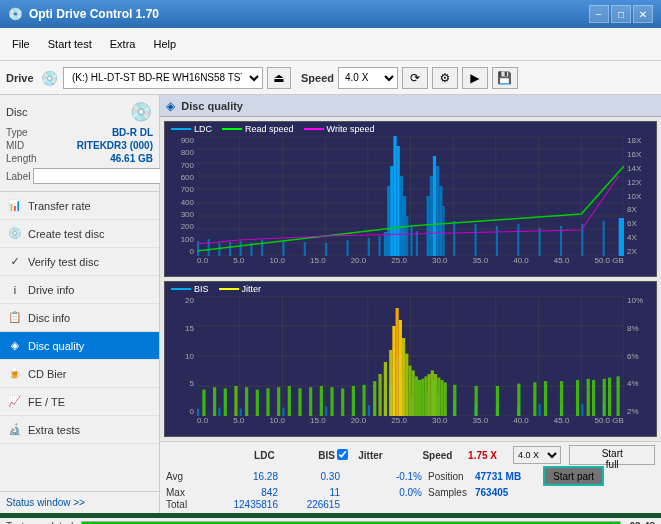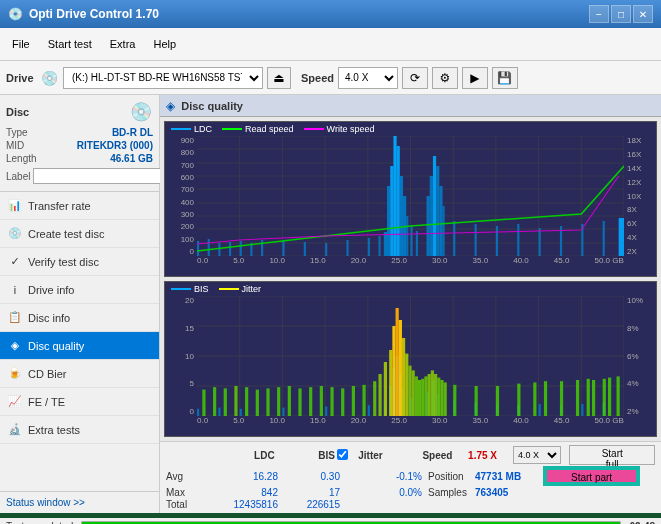--- a/index.html
+++ b/index.html
@@ -146,21 +146,21 @@
       padding: 6px;
       border-bottom: 1px solid #ccc;
     }
     .disc-panel-header {
       display: flex;
       align-items: center;
       justify-content: space-between;
       margin-bottom: 4px;
     }
     .disc-panel-title {
-      font-weight: bold;
+      font-weight: normal;
       font-size: 11px;
       color: #333;
     }
     .disc-info-row {
       display: flex;
       justify-content: space-between;
       align-items: center;
       margin-bottom: 2px;
       font-size: 10px;
     }
@@ -307,23 +307,23 @@
     }
     .start-full-btn {
       background: #f0f0f0;
       border: 1px solid #aaa;
       padding: 2px 24px;
       font-size: 10px;
       cursor: pointer;
       height: 20px;
     }
     .start-part-btn {
-      background: #ec4899;
-      border: 4px solid #14b8a6;
-      padding: 2px 24px;
+      background: #737373;
+      border: 2px solid #14b8a6;
+      padding: 2px 8px;
       font-size: 10px;
       cursor: pointer;
       height: 20px;
     }
 
     
     .status-bar {
       height: 22px;
       background: #f0f0f0;
       border-top: 5px solid #14532d;
@@ -767,21 +767,21 @@
         <div style="width:60px;text-align:right;font-size:10px;color:#0055cc;">0.30</div>
         <div style="width:80px;text-align:right;font-size:10px;color:#0055cc;">-0.1%</div>
         <div style="margin-left:4px;font-size:10px;color:#333;width:45px;">Position</div>
         <div style="font-size:10px;color:#0055cc;font-weight:bold;width:60px;">47731 MB</div>
         <button class="start-part-btn" style="margin-left:6px;">Start part</button>
       </div>
 
       <div style="display:flex;align-items:center;gap:2px;margin-bottom:1px;">
         <div style="width:42px;font-size:10px;color:#333;">Max</div>
         <div style="width:68px;text-align:right;font-size:10px;color:#0055cc;">842</div>
-        <div style="width:60px;text-align:right;font-size:10px;color:#0055cc;">17</div>
+        <div style="width:60px;text-align:right;font-size:10px;color:#0055cc;">11</div>
         <div style="width:80px;text-align:right;font-size:10px;color:#0055cc;">0.0%</div>
         <div style="margin-left:4px;font-size:10px;color:#333;width:45px;">Samples</div>
         <div style="font-size:10px;color:#0055cc;font-weight:bold;width:60px;">763405</div>
       </div>
 
       <div style="display:flex;align-items:center;gap:2px;">
         <div style="width:42px;font-size:10px;color:#333;">Total</div>
         <div style="width:68px;text-align:right;font-size:10px;color:#0055cc;">12435816</div>
         <div style="width:60px;text-align:right;font-size:10px;color:#0055cc;">226615</div>
       </div>

